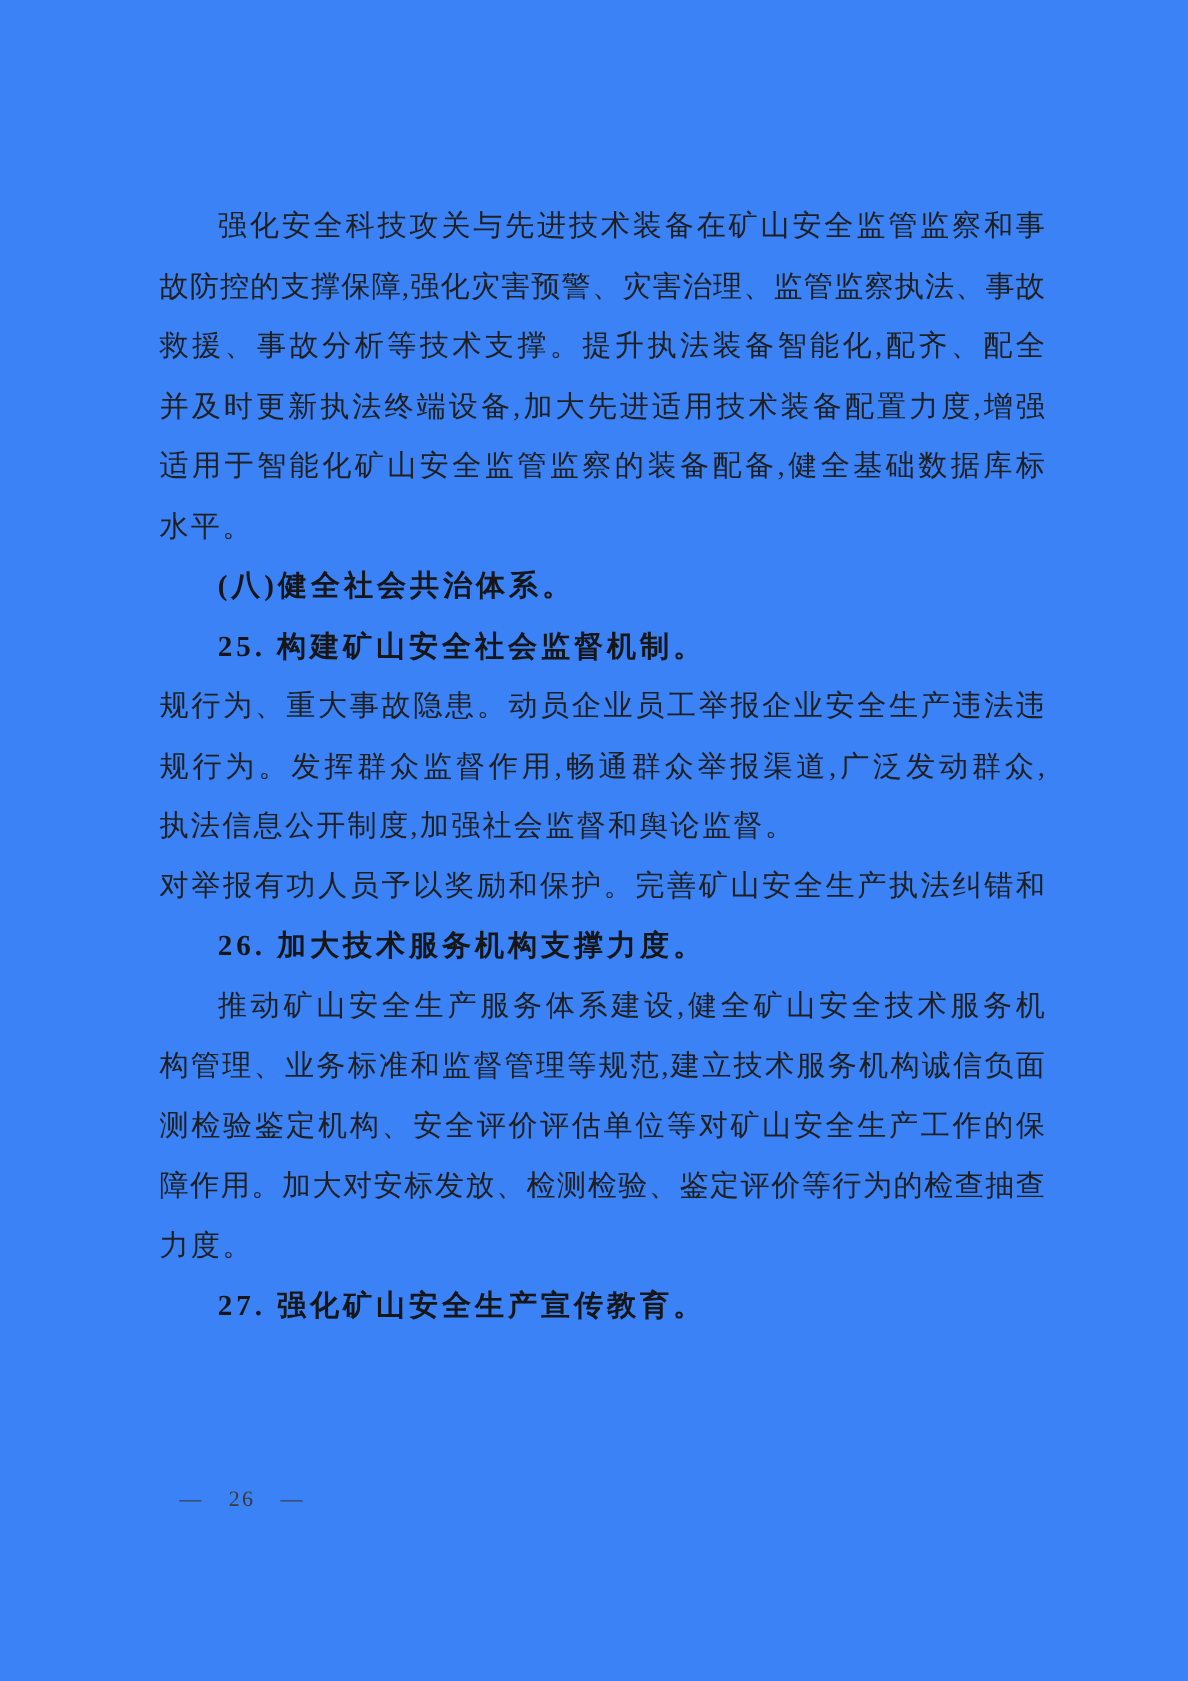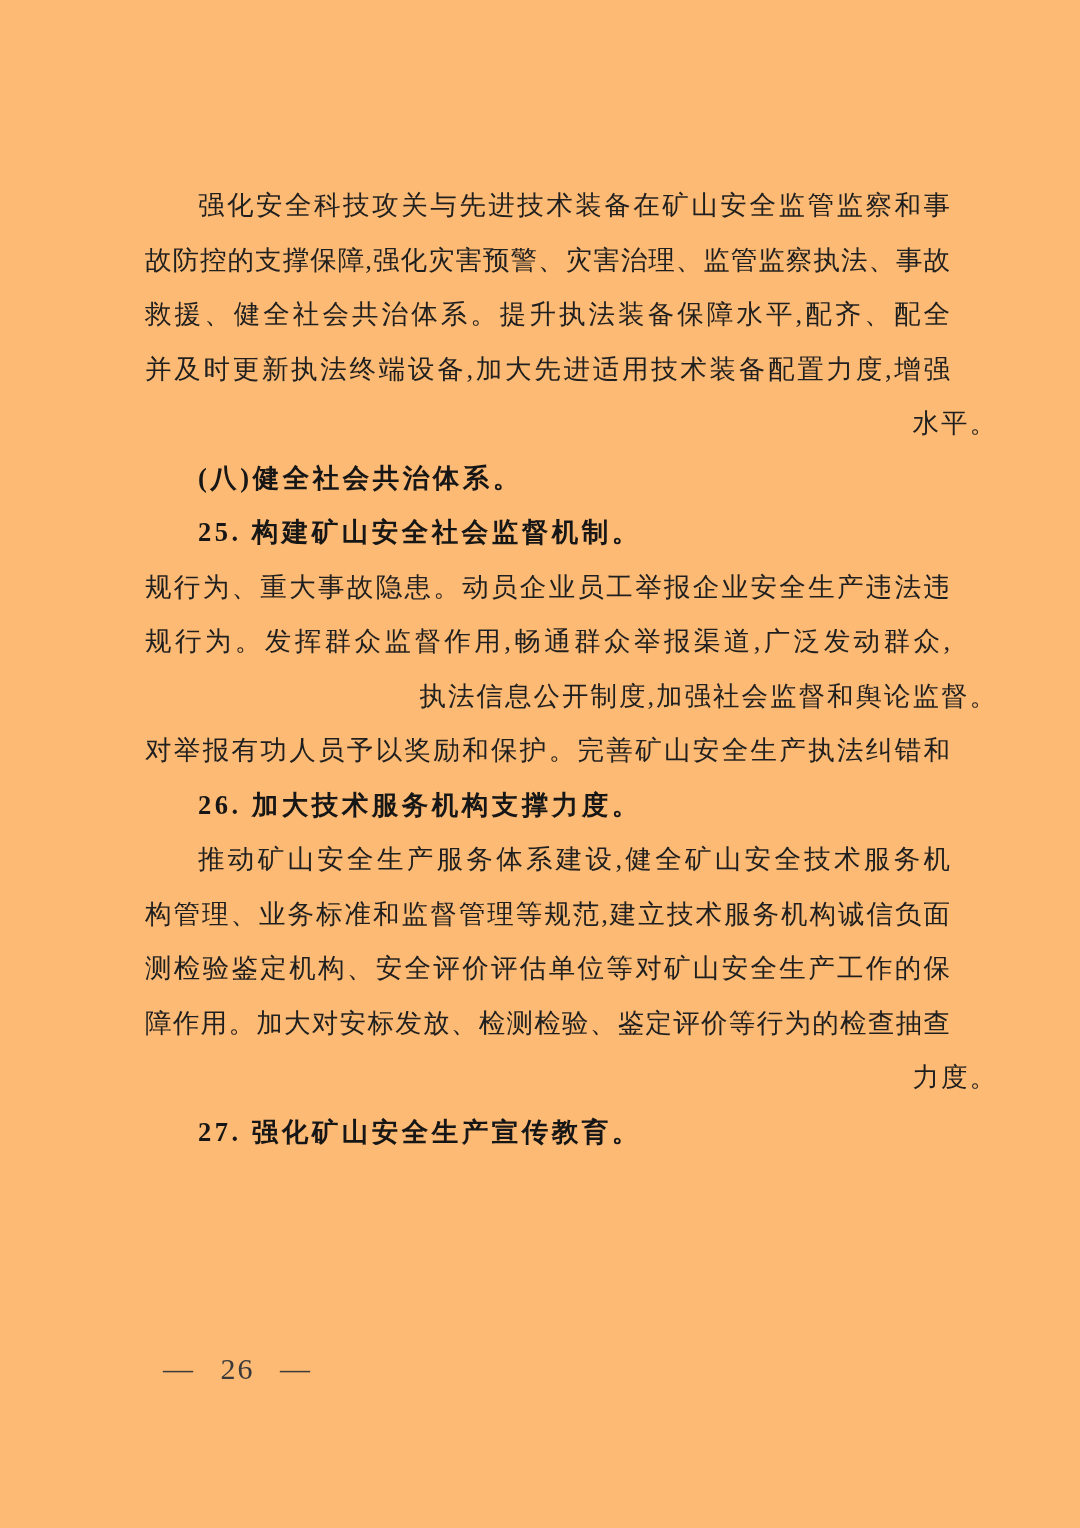--- a/index.html
+++ b/index.html
@@ -10,21 +10,21 @@
     width: 1080px;
     height: 1528px;
     position: relative;
     background: #ffffff;
     font-family: "Liberation Serif", "DejaVu Serif", serif;
     overflow: hidden;
   }
   .page {
     position: absolute;
     inset: 0;
-    background: #fdba74;
+    background: #3b82f6;
   }
   .content {
     position: absolute;
     left: 145px;
     top: 178px;
     width: 805px;
     color: #1f1f1f;
     font-size: 26.5px;
     line-height: 54.5px;
   }
@@ -32,49 +32,49 @@
     width: 100%;
   }
   .line.indent {
     text-indent: 2em;
   }
   .line.justify {
     text-align: justify;
     text-align-last: justify;
   }
   .line.plain {
-    text-align: right;
+    text-align: left;
     letter-spacing: 2px;
-    margin-left: 48px;
   }
   .line.heading {
     font-weight: bold;
     text-align: left;
     letter-spacing: 3.5px;
     color: #161616;
   }
   .footer {
     position: absolute;
     left: 163px;
     top: 1352px;
-    font-size: 30px;
+    font-size: 20px;
     color: #3a3a3a;
     letter-spacing: 2px;
     word-spacing: 16px;
   }
 </style>
 </head>
 <body style="background: rgb(255, 255, 255);">
 
 <div class="page">
   <main class="content" style="color: rgb(31, 31, 31);">
       <div class="line justify indent">强化安全科技攻关与先进技术装备在矿山安全监管监察和事</div>
       <div class="line justify">故防控的支撑保障,强化灾害预警、灾害治理、监管监察执法、事故</div>
-      <div class="line justify">救援、健全社会共治体系。提升执法装备保障水平,配齐、配全</div>
+      <div class="line justify">救援、事故分析等技术支撑。提升执法装备智能化,配齐、配全</div>
       <div class="line justify">并及时更新执法终端设备,加大先进适用技术装备配置力度,增强</div>
+      <div class="line justify">适用于智能化矿山安全监管监察的装备配备,健全基础数据库标</div>
       <div class="line plain">水平。</div>
       <div class="line heading indent">(八)健全社会共治体系。</div>
       <div class="line heading indent">25. 构建矿山安全社会监督机制。</div>
       <div class="line justify">规行为、重大事故隐患。动员企业员工举报企业安全生产违法违</div>
       <div class="line justify">规行为。发挥群众监督作用,畅通群众举报渠道,广泛发动群众,</div>
       <div class="line plain">执法信息公开制度,加强社会监督和舆论监督。</div>
       <div class="line justify">对举报有功人员予以奖励和保护。完善矿山安全生产执法纠错和</div>
       <div class="line heading indent">26. 加大技术服务机构支撑力度。</div>
       <div class="line justify indent">推动矿山安全生产服务体系建设,健全矿山安全技术服务机</div>
       <div class="line justify">构管理、业务标准和监督管理等规范,建立技术服务机构诚信负面</div>

